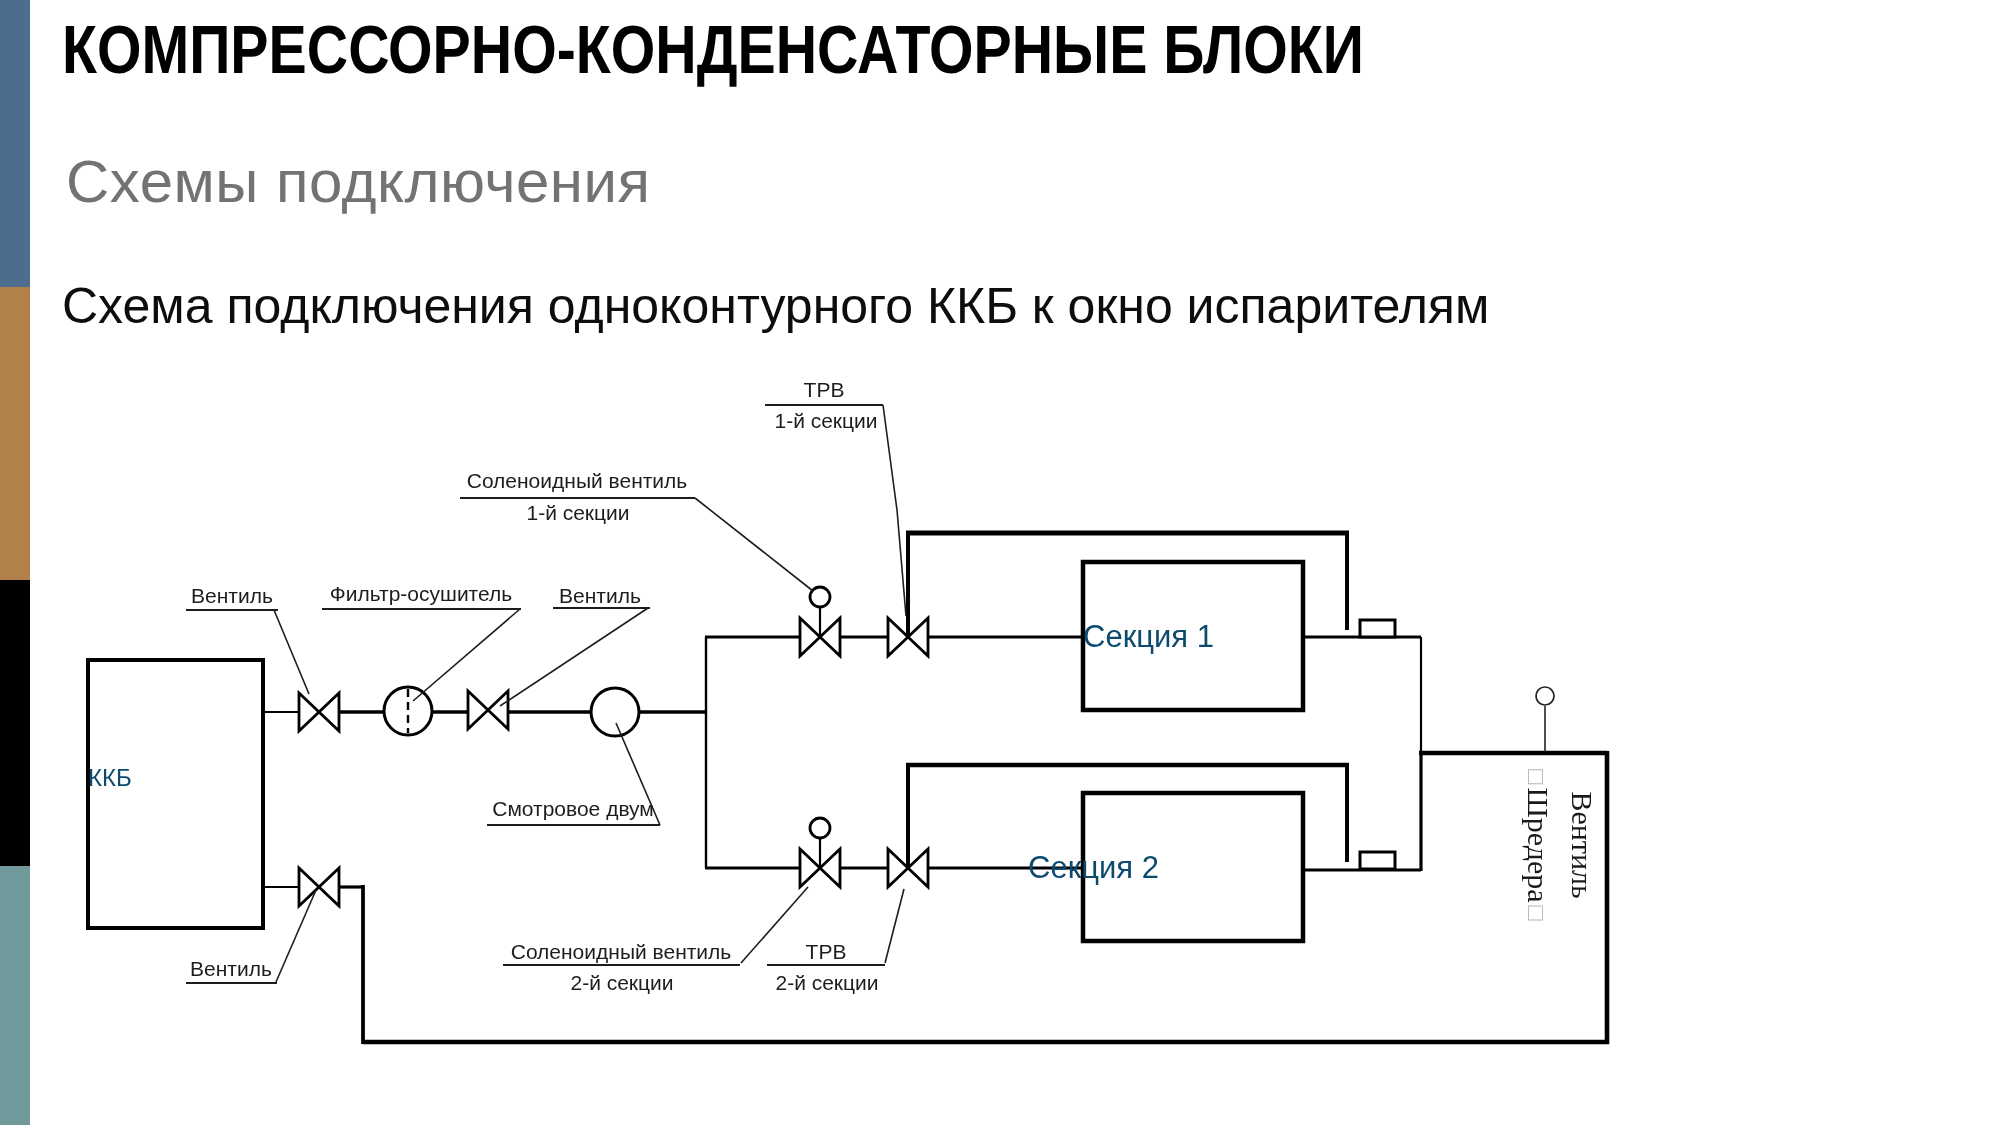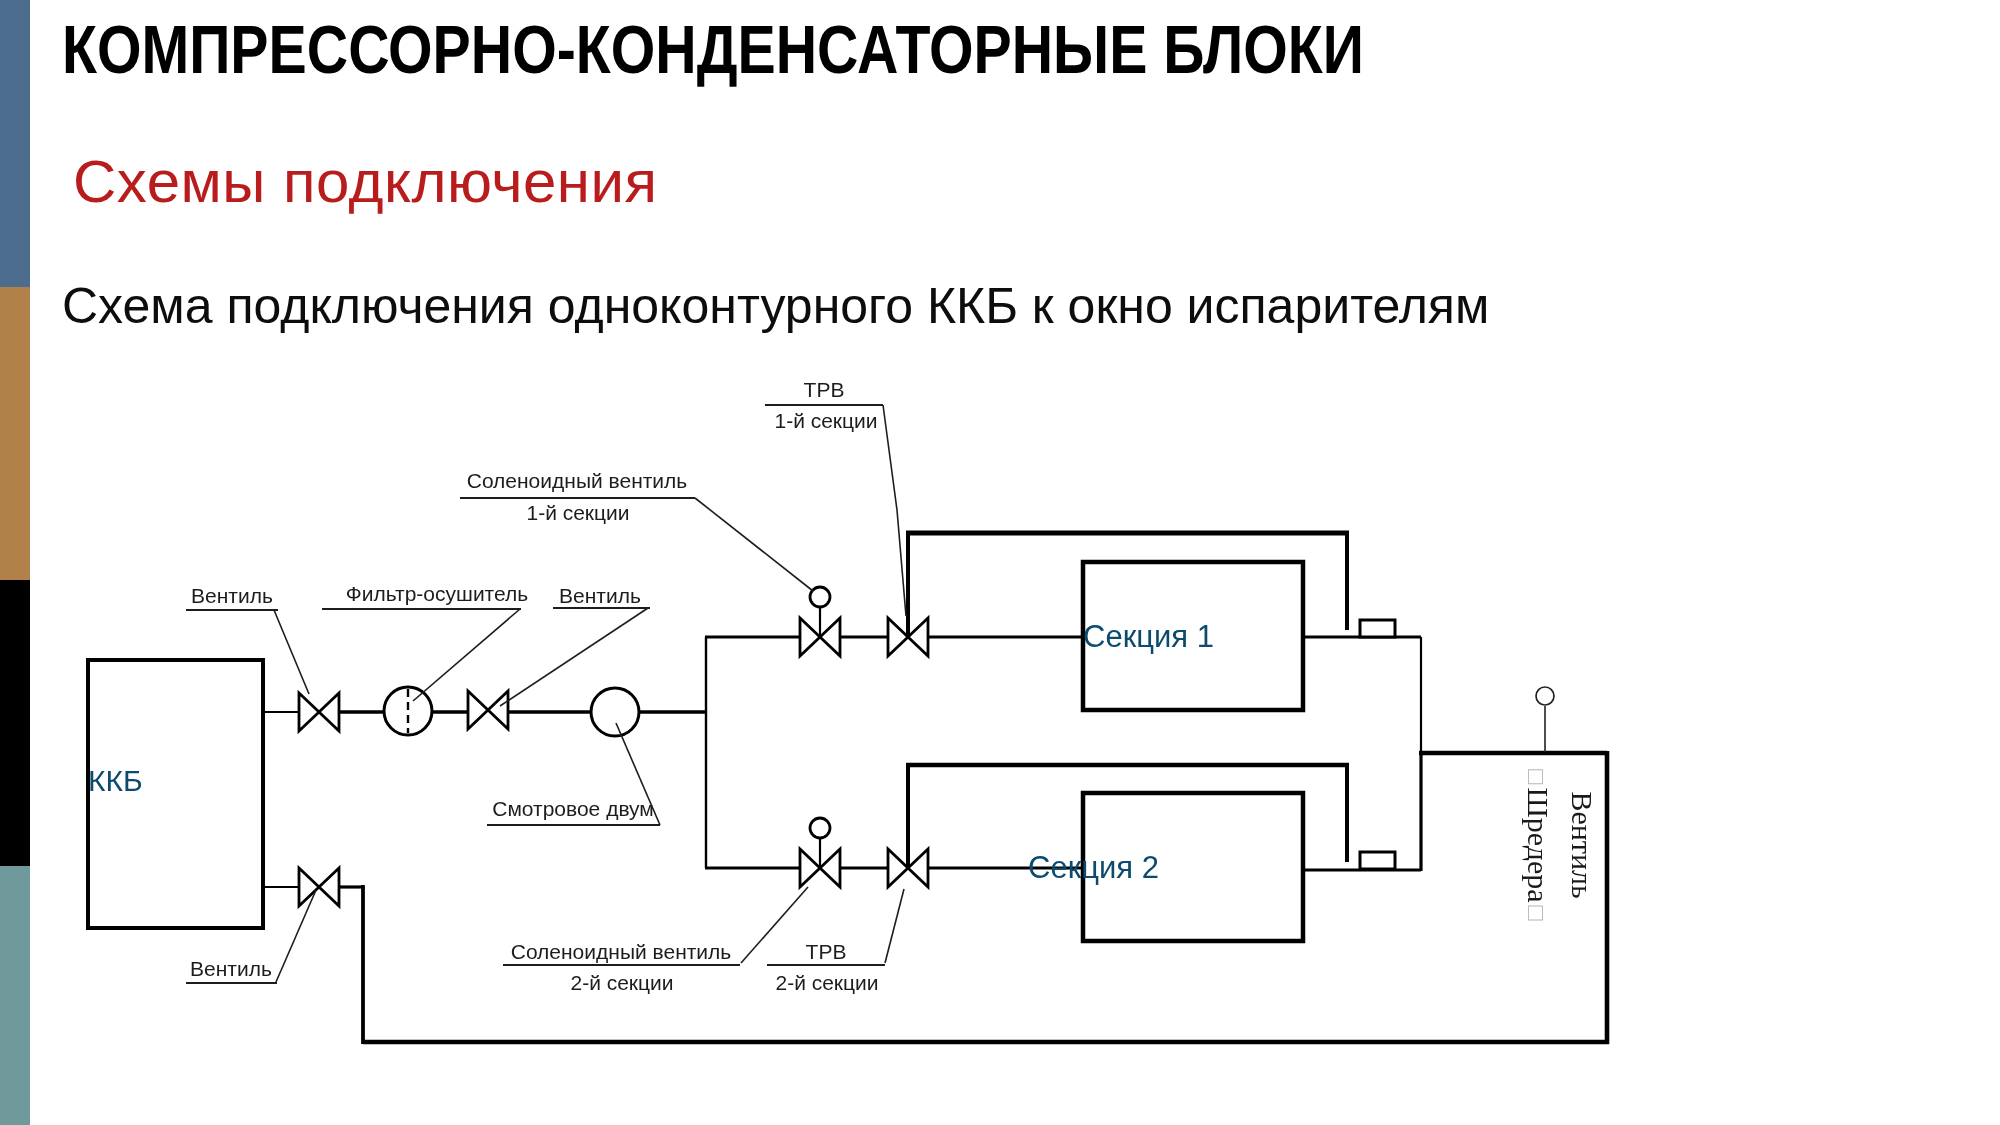--- a/index.html
+++ b/index.html
@@ -10,32 +10,32 @@
   .stripe{position:absolute;left:0;width:30px;}
   .stripe.s0{top:0;height:287px;}
   .stripe.s1{top:287px;height:293px;}
   .stripe.s2{top:580px;height:286px;}
   .stripe.s3{top:866px;height:259px;}
 
   
   .slide-title{position:absolute;left:62px;top:10px;font-size:69px;font-weight:700;
     color:#000;white-space:nowrap;letter-spacing:0;line-height:80px;
     transform:scaleX(0.83);transform-origin:left center;}
-  .slide-subtitle{position:absolute;left:73px;top:146px;font-size:60px;font-weight:400;
-    color:#b91c1c;white-space:nowrap;line-height:72px;letter-spacing:0.5px;}
+  .slide-subtitle{position:absolute;left:66px;top:146px;font-size:60px;font-weight:400;
+    color:#737373;white-space:nowrap;line-height:72px;letter-spacing:0.5px;}
   .slide-caption{position:absolute;left:62px;top:278px;font-size:50px;font-weight:400;
     color:#0d0d0d;white-space:nowrap;line-height:56px;}
 
   
   .diagram-svg{position:absolute;left:0;top:0;width:2000px;height:1125px;}
 
   .dlabel{position:absolute;transform:translateX(-50%);font-size:21px;color:#1d1d1d;
     white-space:nowrap;line-height:24px;}
   .boxlabel{position:absolute;text-align:left;color:#0c4a6e;white-space:nowrap;}
-  .kkb-label{left:88px;width:175px;top:764px;font-size:30px;}
+  .kkb-label{left:88px;width:175px;top:764px;font-size:24px;}
   .s1-label{left:1083px;width:220px;top:619px;font-size:31px;}
   .s2-label{left:1028px;width:220px;top:850px;font-size:31px;}
 
   .schrader-label{position:absolute;left:1464px;top:798px;width:185px;height:94px;
     transform:rotate(90deg);transform-origin:center center;
     font-family:"Liberation Serif",serif;font-size:30px;line-height:44px;
     text-align:center;color:#1a1a1a;}
   .schrader-label .tofu{color:#b8b8b8;font-size:25px;padding:0 3px;}
 </style>
 </head>
@@ -171,21 +171,21 @@
       <path d="M883,405 L897,510 L906,616"></path>
       <path d="M616,723 L660,825"></path>
       <path d="M741,963 L808,887"></path>
       <path d="M885,963 L904,889"></path>
       <path d="M276,982 L316,890"></path>
     </g>
   </g>
 </svg>
 
 <div class="dlabel" style="left:232px;top:584px;">Вентиль</div>
-<div class="dlabel" style="left:421px;top:582px;margin-left:16px;">Фильтр-осушитель</div>
+<div class="dlabel" style="left:421px;top:582px;">Фильтр-осушитель</div>
 <div class="dlabel" style="left:600px;top:584px;">Вентиль</div>
 
 <div class="dlabel" style="left:577px;top:469px;">Соленоидный вентиль</div>
 <div class="dlabel" style="left:578px;top:501px;">1-й секции</div>
 
 <div class="dlabel" style="left:824px;top:378px;">ТРВ</div>
 <div class="dlabel" style="left:826px;top:409px;">1-й секции</div>
 
 <div class="dlabel" style="left:573px;top:797px;">Смотровое двум</div>
 

